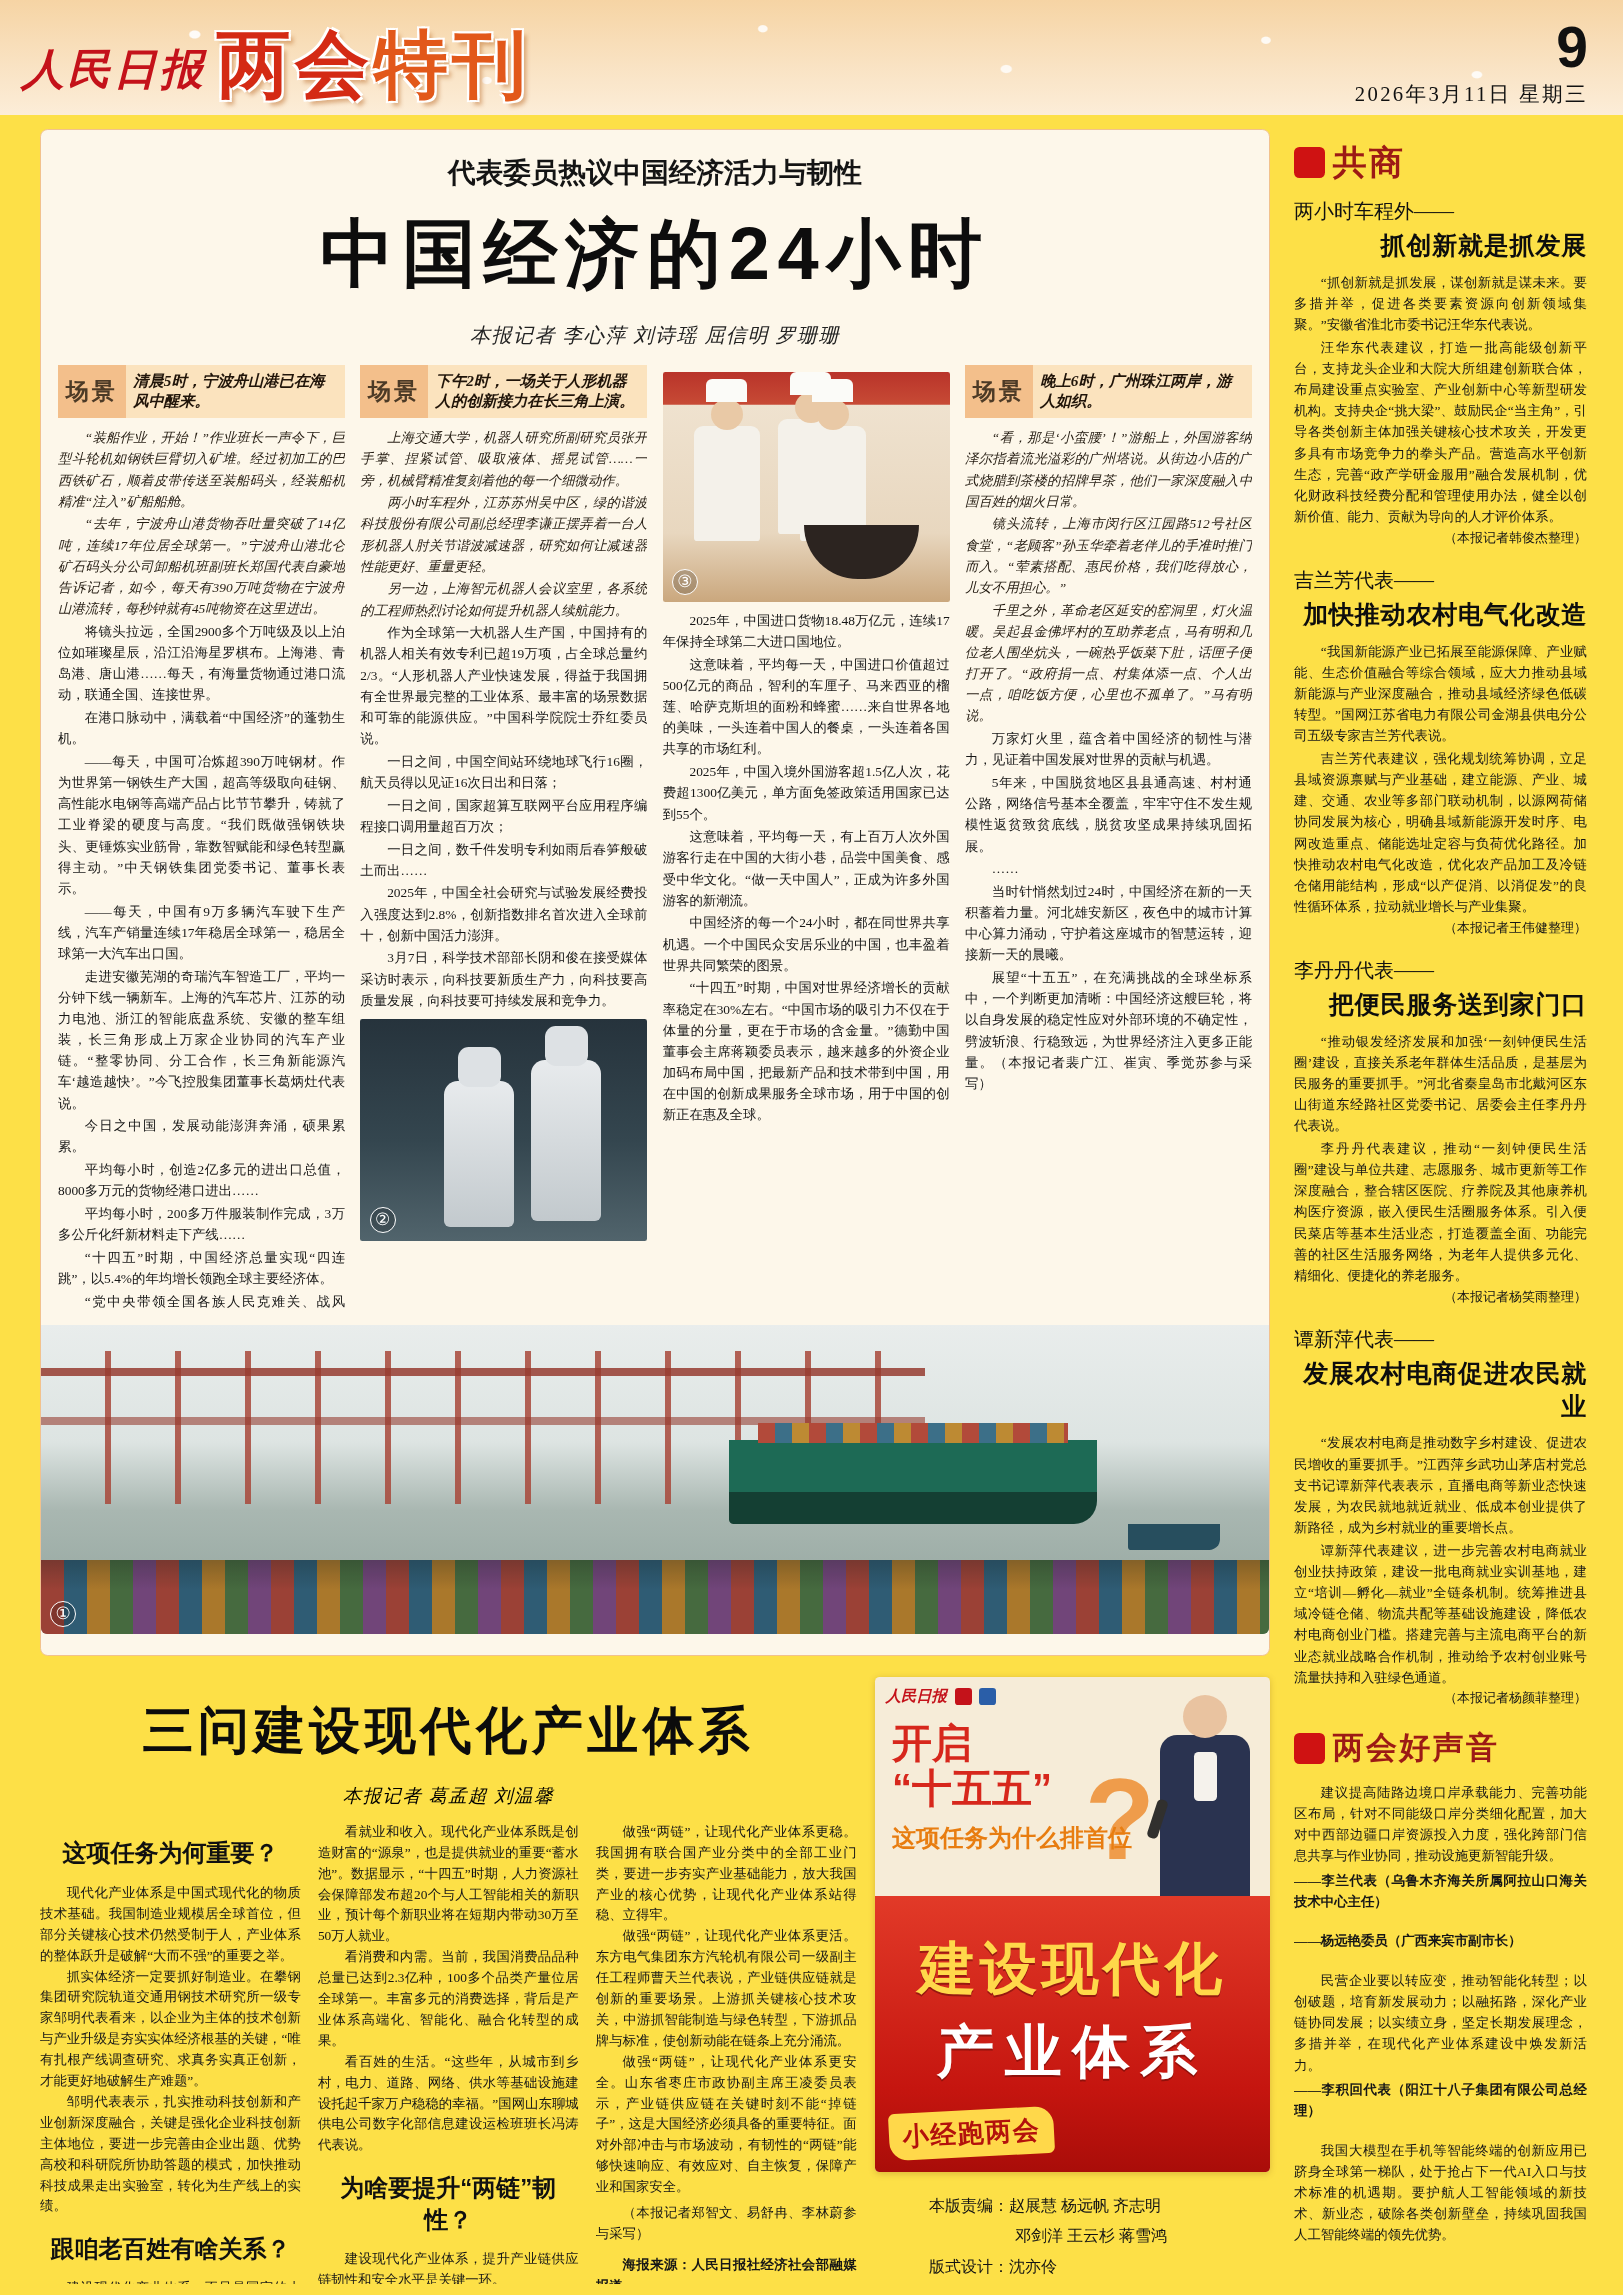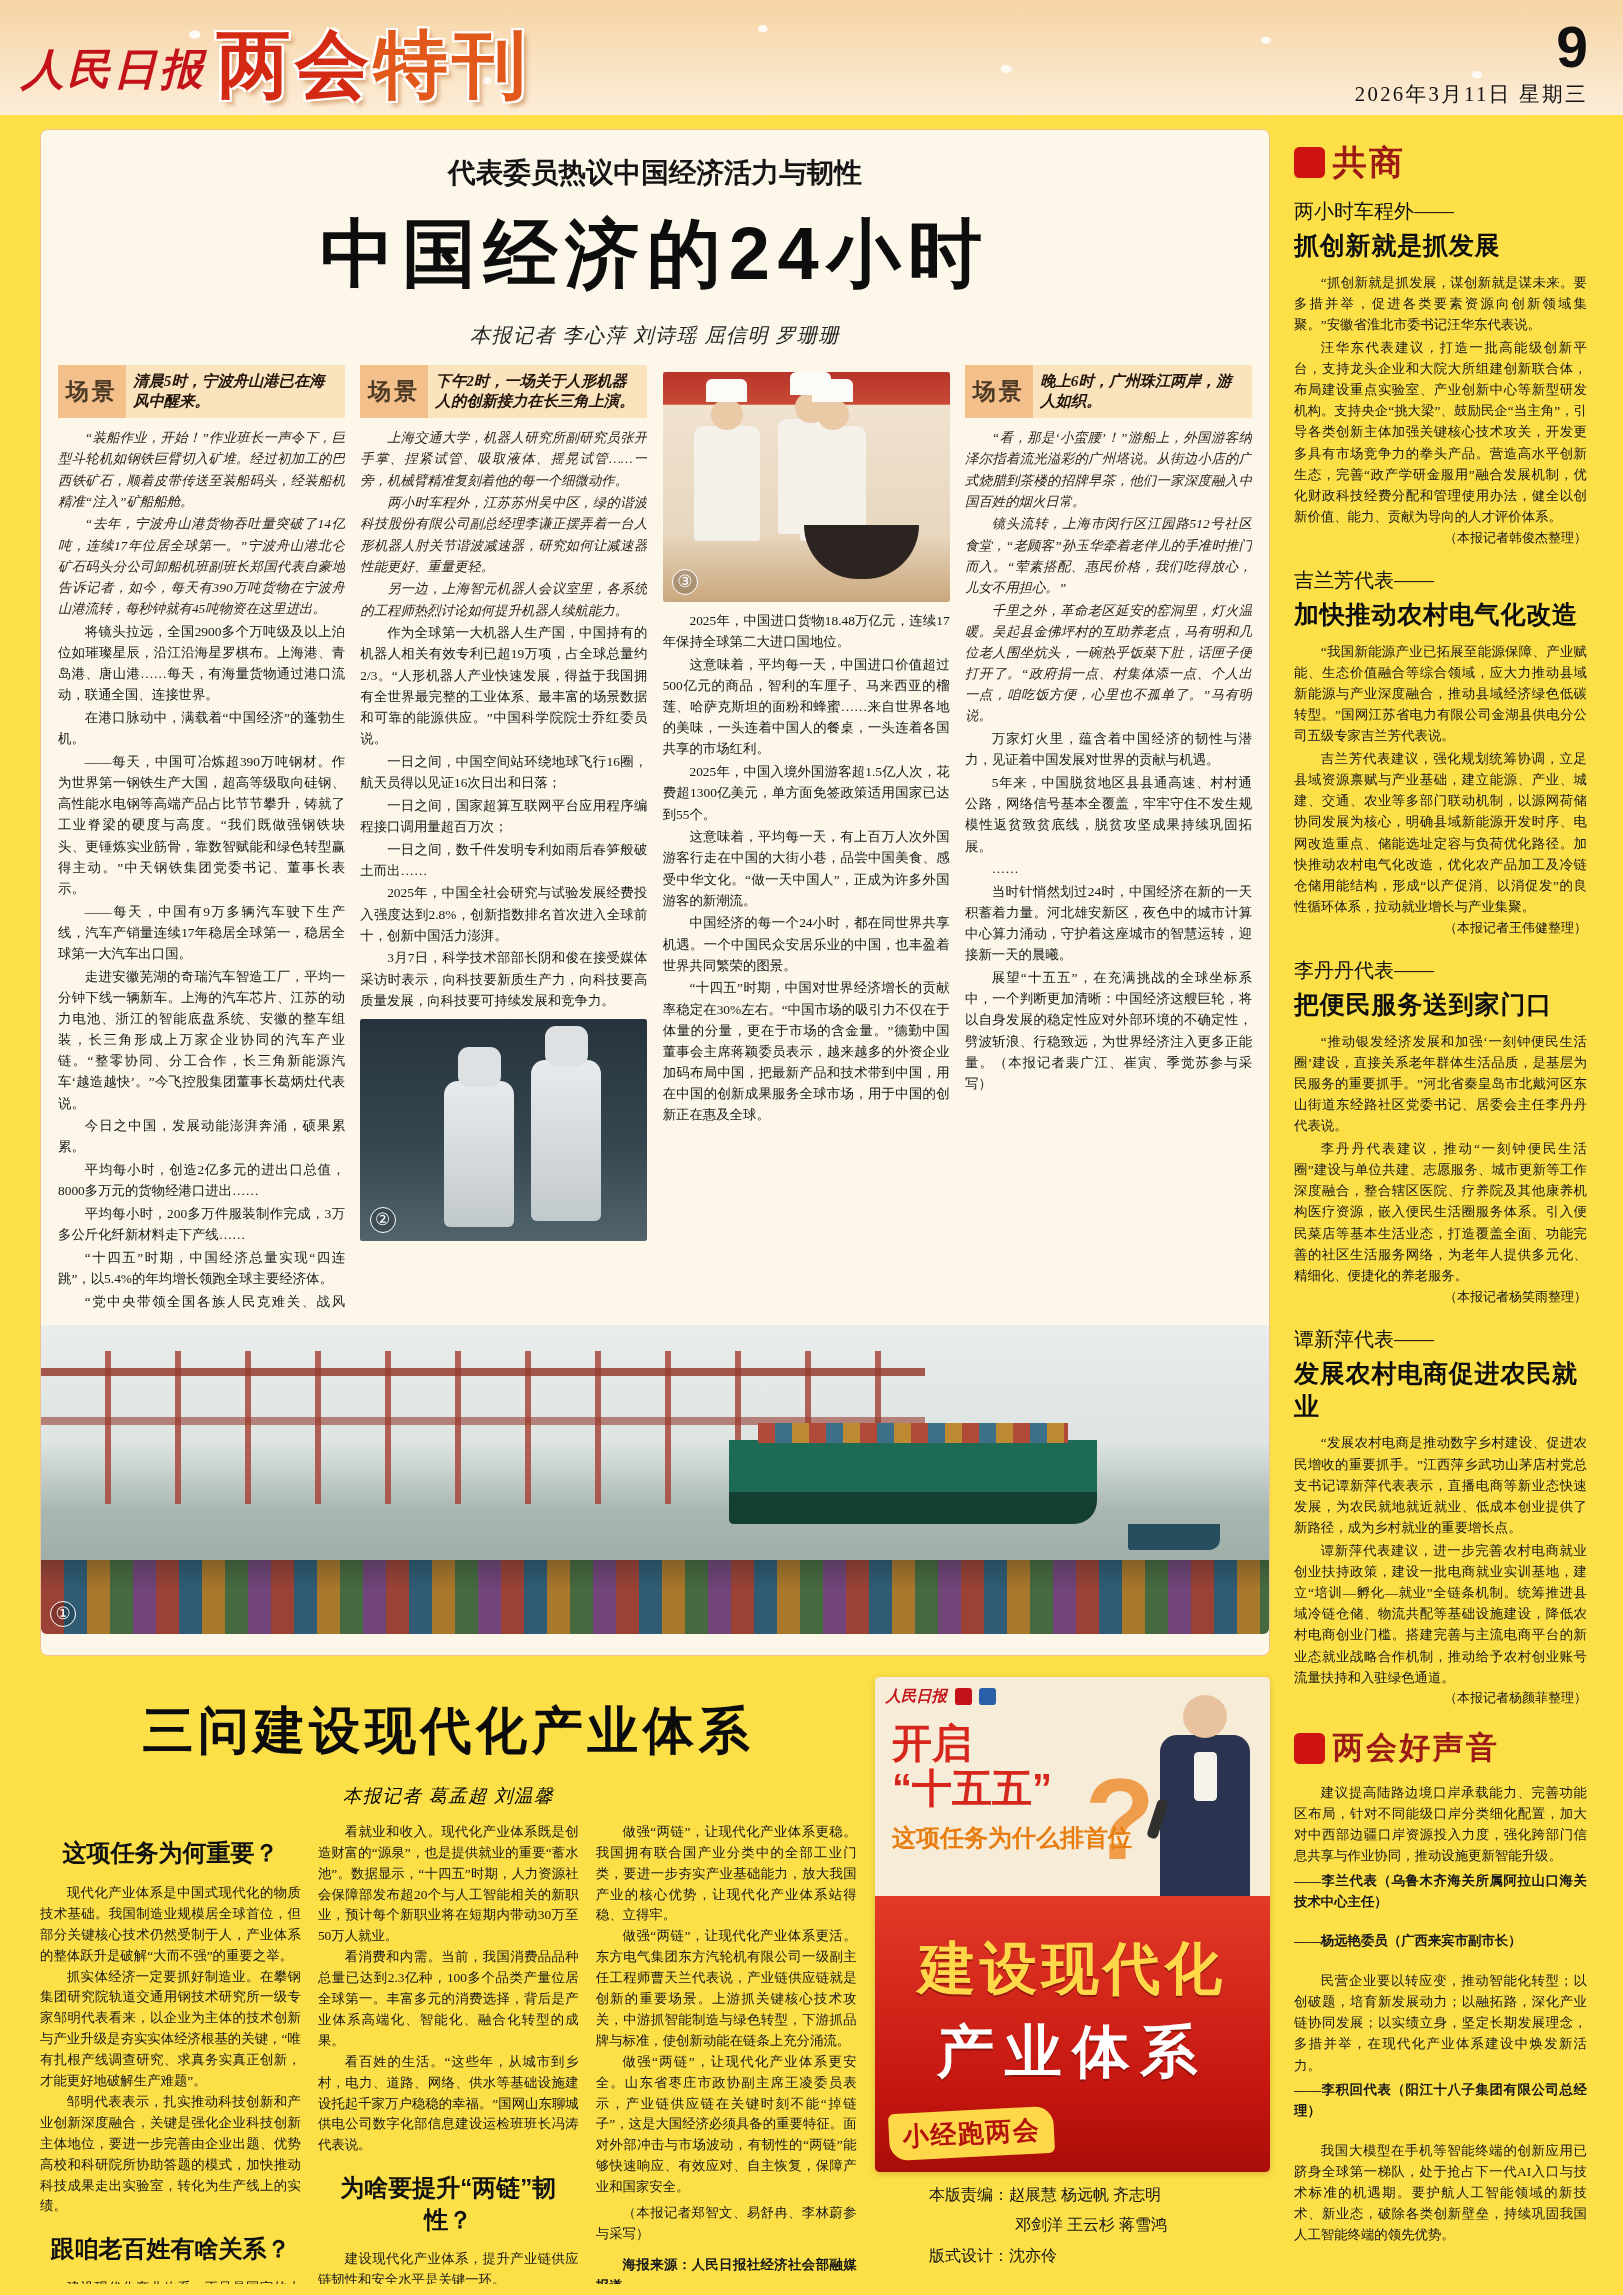--- a/index.html
+++ b/index.html
@@ -68,21 +68,21 @@
   .containers::before { content:""; position:absolute; inset:0; background:linear-gradient(180deg, rgba(20,30,30,.25), rgba(20,30,30,0) 40%); }
   .smallship { position:absolute; right:4%; bottom:84px; width:92px; height:26px; background:#274e5e; border-radius:0 0 10.7px 3.1px; }
 
   
   .sidebar { position:absolute; left:1294px; top:135px; width:293px; height:2154px; overflow:hidden; }
   .sec-head { display:flex; align-items:center; gap:7.7px; margin:4.6px 0 12.3px; }
   .sec-icon { width:31px; height:31px; background:#cf1212; border-radius:5.4px; flex:none; }
   .sec-title { font-family:"Liberation Sans", sans-serif; font-weight:900; font-size:34px; color:#9c1a15; letter-spacing:2.3px; }
   .sb-item { margin-bottom:20px; }
   .sb-rep { font-size:20px; color:#111; margin-bottom:4.6px; }
-  .sb-title { text-align:left; font-weight:900; font-size:25px; color:#0d0d0d; margin-bottom:9.2px; letter-spacing:0.8px; }
+  .sb-title { text-align:right; font-weight:900; font-size:25px; color:#0d0d0d; margin-bottom:9.2px; letter-spacing:0.8px; }
   .sb-credit { text-align:right; font-size:13px; color:#161616; margin-top:1.5px; }
   .voice { margin-bottom:18.4px; }
   .voice p { font-size:13.4px; line-height:1.58; text-align:justify; text-indent:2em; color:#161616; }
   .voice .attr { font-weight:bold; text-indent:0; margin-top:3.1px; }
 
   
   .bottom-article { position:absolute; left:40px; top:1677px; width:1230px; height:607px; display:flex; gap:18.4px; }
   .ba-left { flex:1; display:flex; flex-direction:column; }
   .ba-title { text-align:center; font-weight:900; font-size:51px; color:#0c0c0c; letter-spacing:4.6px; margin-top:20px; }
   .ba-byline { text-align:center; font-style:italic; font-size:18.4px; margin:17px 0 13.8px; letter-spacing:1.5px; }
@@ -107,21 +107,21 @@
   .p-man::before { content:""; position:absolute; top:-40px; left:23px; width:44px; height:43px; border-radius:50%; background:#e9c3a0; }
   .p-man::after { content:""; position:absolute; top:17px; left:34px; width:23px; height:49px; background:#f5f2ec; border-radius:4.6px; }
   .p-mic { position:absolute; right:107px; top:92px; width:10.7px; height:40px; background:#31302e; border-radius:4.6px; transform:rotate(18deg); }
   .p-bottom { position:absolute; left:0; bottom:0; width:100%; height:276px;
     background:linear-gradient(180deg,#e23a28 0%, #c5150f 70%, #a90d09 100%); }
   .p-main1 { text-align:center; font-family:"Liberation Sans", sans-serif; font-weight:900; font-size:57px; color:#ffd84a; letter-spacing:4.6px; margin-top:35px; text-shadow:0 2.3px 0 rgba(90,10,5,.5); }
   .p-main2 { text-align:center; font-family:"Liberation Sans", sans-serif; font-weight:900; font-size:57px; color:#ffffff; letter-spacing:10.7px; margin-top:6.1px; text-shadow:0 2.3px 0 rgba(90,10,5,.5); }
   .p-tag { position:absolute; left:13.8px; bottom:15.3px; background:#ffd84a; color:#b3110c; font-family:"Liberation Sans", sans-serif;
     font-weight:900; font-size:26px; padding:6.1px 13.8px; border-radius:6.1px 18.4px 6.1px 18.4px; transform:rotate(-3deg); letter-spacing:1.5px; }
 
-  .credits { margin-top:8px; font-size:16px; line-height:1.9; color:#141414; padding-left:54px; }
+  .credits { margin-top:19px; font-size:16px; line-height:1.9; color:#141414; padding-left:54px; }
   .credits .ln2 { padding-left:86px; }
 </style>
 </head>
 <body>
 
 <div class="page">
 
   <div class="band">
     <div class="masthead">
       <span class="paper-name">人民日报</span>

